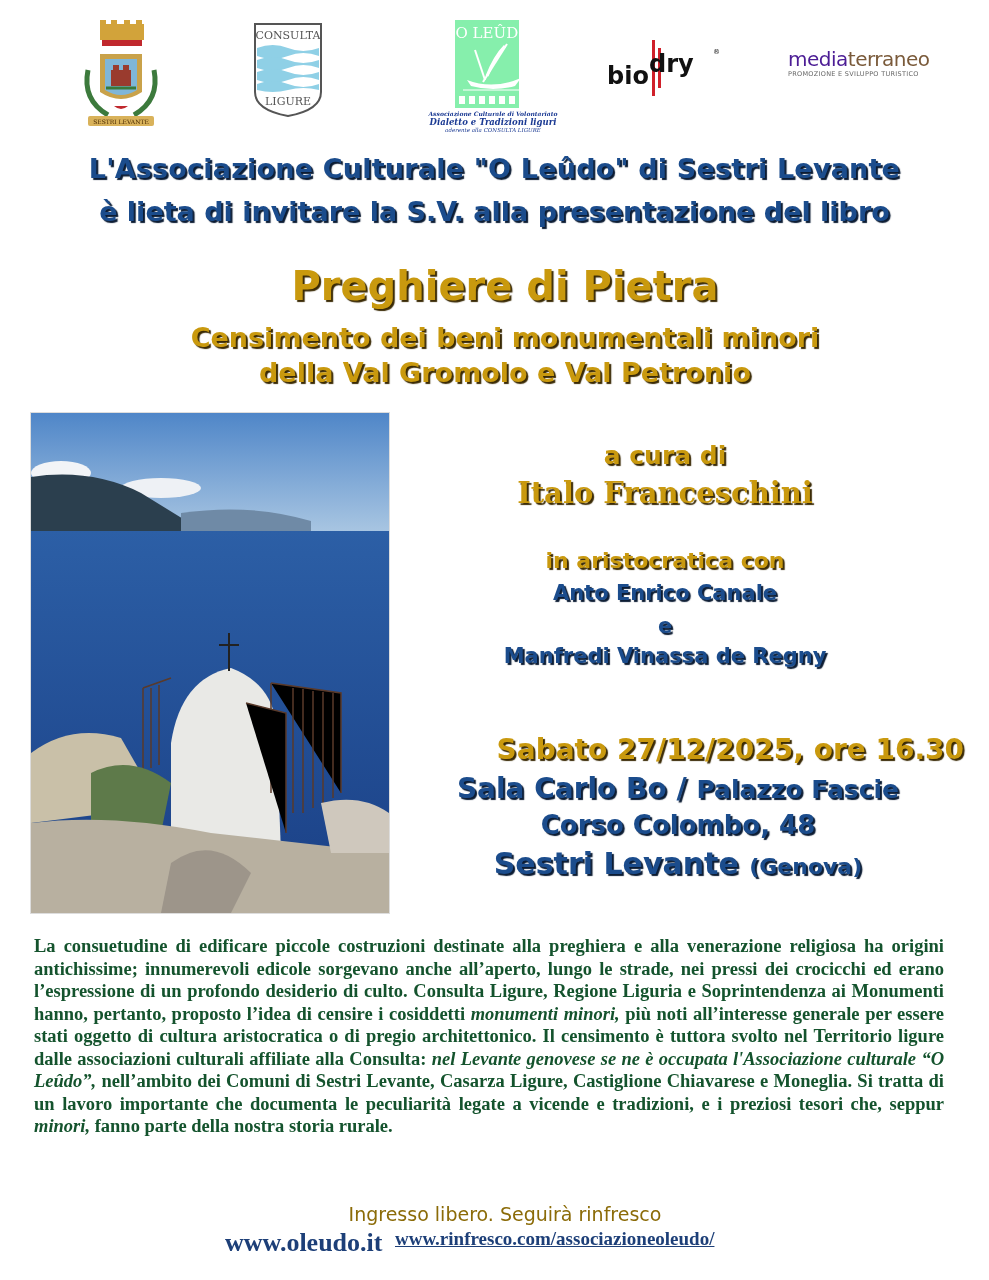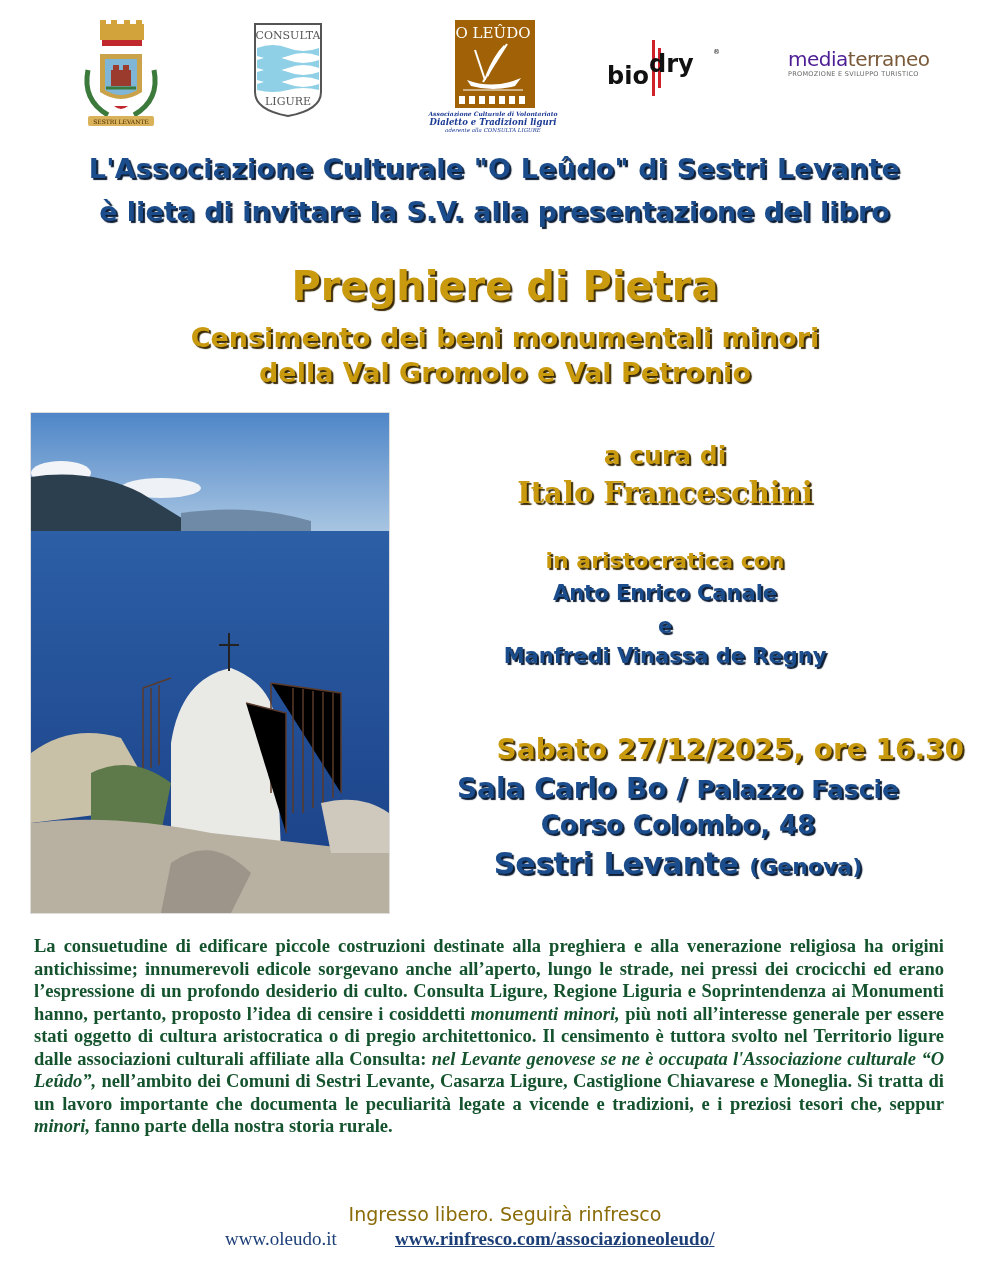--- a/index.html
+++ b/index.html
@@ -6,21 +6,21 @@
   body { width:989px; height:1280px; position:relative; overflow:hidden; font-family:"DejaVu Sans", sans-serif; }
   .abs { position:absolute; }
   .blue { color:#1b4c8c; text-shadow:2px 2px 1px #0c1c33; }
   .gold { color:#c9990e; text-shadow:2px 2px 1px #3a2a05; }
   .center { text-align:center; }
 
   
   .logo { position:absolute; }
   .crest { left:78px; top:20px; width:86px; height:110px; }
   .consulta { left:253px; top:22px; width:70px; height:96px; }
-  .oleudo { left:455px; top:20px; width:80px; height:88px; background:#a16207; }
+  .oleudo { left:455px; top:20px; width:64px; height:88px; background:#86efac; }
   .oleudo-caption { left:418px; top:110px; width:150px; text-align:center; font-family:"DejaVu Serif", serif; color:#1b3a93; }
   .bio { left:605px; top:38px; width:120px; height:60px; }
   .media { left:788px; top:48px; width:150px; }
 
   .head1 { left:0; width:989px; top:153px; font-size:27px; font-weight:bold; letter-spacing:0.2px; }
   .head2 { left:0; width:989px; top:196px; font-size:27px; font-weight:bold; }
   .title { left:0; width:1010px; top:263px; font-size:40px; font-weight:bold; }
   .sub1 { left:0; width:1010px; top:322px; font-size:27px; font-weight:bold; }
   .sub2 { left:0; width:1010px; top:357px; font-size:27px; font-weight:bold; }
 
@@ -37,21 +37,21 @@
   .sala { left:408px; width:540px; top:772px; font-size:28px; font-weight:bold; }
   .sala small { font-size:25px; }
   .corso { left:408px; width:540px; top:810px; font-size:26px; font-weight:bold; }
   .sestri { left:408px; width:540px; top:846px; font-size:30px; font-weight:bold; }
   .sestri small { font-size:22px; }
 
   .body-text { left:34px; top:935px; width:910px; font-family:"Liberation Serif", serif; font-weight:bold; font-size:18.5px; line-height:22.5px; color:#14532d; text-align:justify; }
   .body-text p { margin:0; }
 
   .footer1 { left:0; width:1010px; top:1203px; font-size:19px; color:#8b6b08; font-family:"DejaVu Sans", sans-serif; }
-  .footer2 { left:225px; top:1228px; font-family:"Liberation Serif", serif; font-weight:normal; font-size:19px; color:#1d3f78; }
+  .footer2 { left:225px; top:1228px; font-family:"Liberation Serif", serif; font-weight:bold; font-size:26px; color:#1d3f78; }
   .footer3 { left:395px; top:1228px; font-family:"Liberation Serif", serif; font-weight:bold; font-size:19px; color:#1d3f78; text-decoration:underline; }
 </style>
 </head>
 <body>
 
 <div class="logo crest">
   <svg width="86" height="110" viewBox="0 0 86 110">
 
     <rect x="22" y="4" width="44" height="16" fill="#d2a33a"></rect>
     <rect x="22" y="0" width="6" height="8" fill="#d2a33a"></rect>

